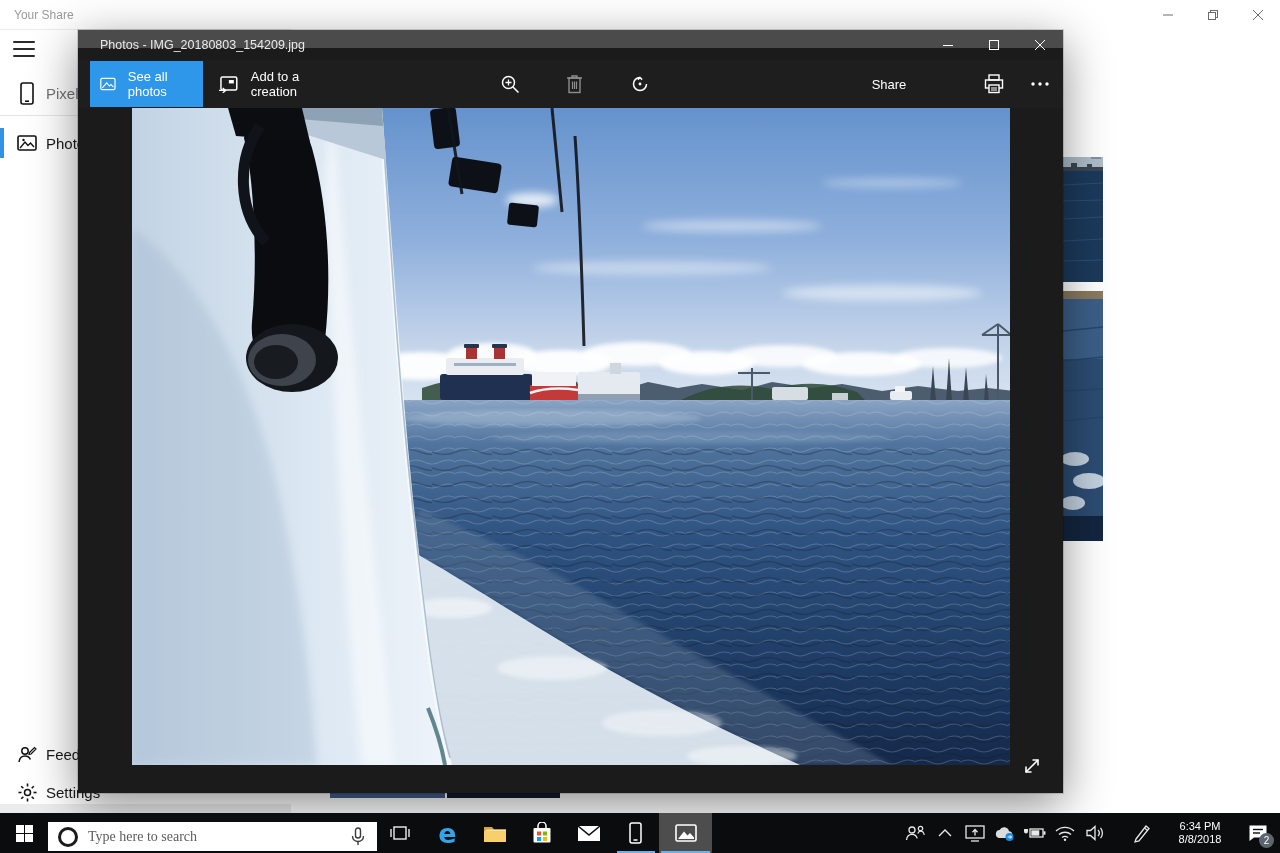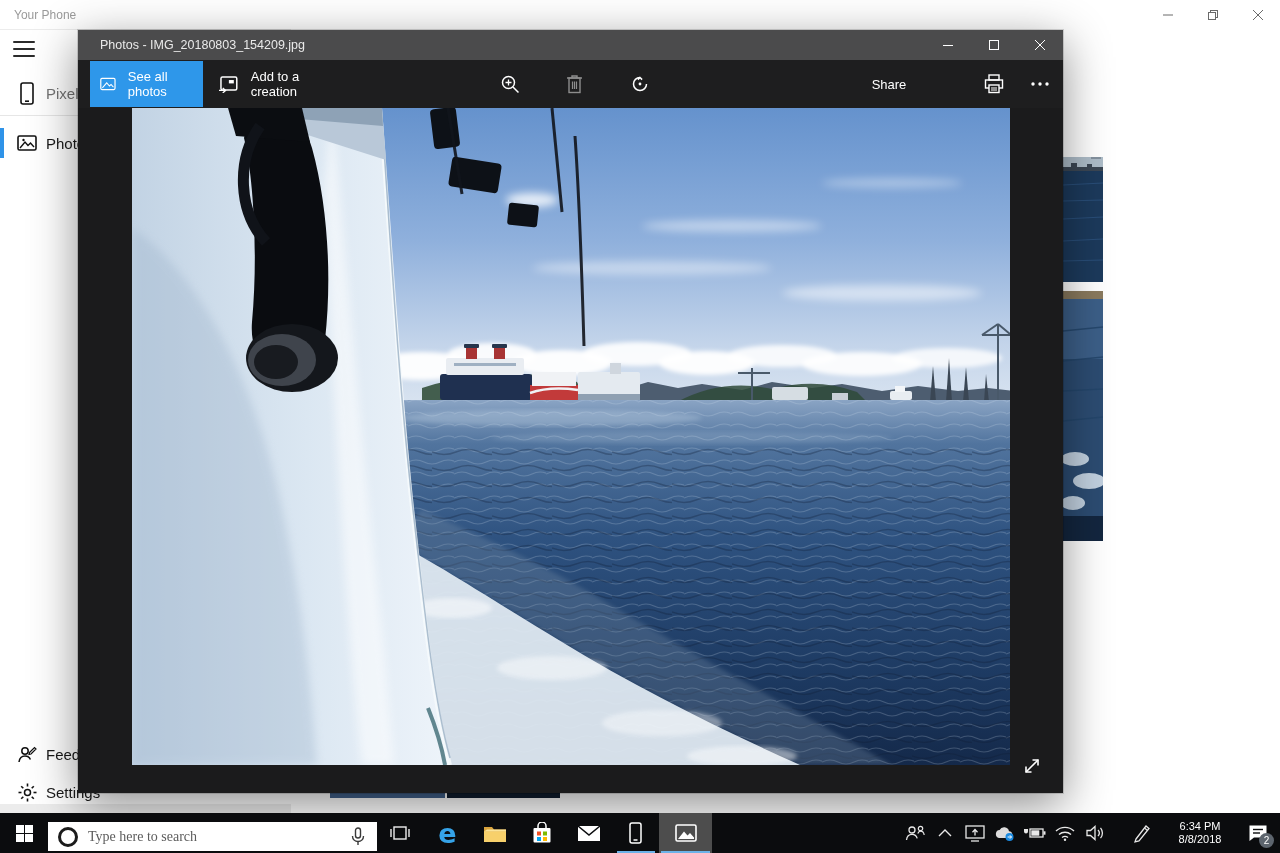--- a/index.html
+++ b/index.html
@@ -22,21 +22,21 @@
   .yp-row .lbl{margin-left:6px;font-size:15px;color:#191919;white-space:nowrap}
   #yp-pixel .lbl{color:#737373}
   #yp-divider{left:0;top:115px;width:291px;height:1px;background:#e6e6e6}
   #yp-photos-accent{left:0;top:128px;width:4px;height:30px;background:#2f93e8}
   #yp-bottom-strip{left:0;top:804px;width:291px;height:9px;background:#ececec}
   .thumb{background:#23405e;overflow:hidden}
 
   
   #pw{left:78px;top:30px;width:985px;height:763px;background:#1b1b1c;
       box-shadow:0 12px 44px rgba(0,0,0,.45),0 0 0 1px rgba(0,0,0,.15)}
-  #pw-titlebar{left:0;top:0;width:985px;height:30px;background:#4b4b4c}
+  #pw-titlebar{left:0;top:0;width:985px;height:18px;background:#4b4b4c}
   #pw-title{position:absolute;left:22px;top:8px;font-size:12.5px;color:#eaeaea;white-space:nowrap}
   #pw-controls{right:0;top:0;height:30px;display:flex}
   .pw-ctl{width:46px;height:30px}
   #pw-toolbar{left:0;top:30px;width:985px;height:48px;background:#1e1e1f}
   .tb-btn{position:absolute;top:1px;height:46px;color:#fff;font-size:13px;gap:12px;padding:0 10px}
   #tb-see-all{left:12px;width:113px;background:#2e97ea}
   #tb-add{left:130px;width:150px}
   #tb-zoom{left:412px;width:40px}
   #tb-del{left:476px;width:40px}
   #tb-rot{left:542px;width:40px}
@@ -76,21 +76,21 @@
   #tr-action{width:44px;height:40px;position:relative}
   #ac-badge{position:absolute;right:6px;top:20px;min-width:15px;height:15px;border-radius:8px;background:#5d656e;
      color:#fff;font-size:10px;line-height:15px;text-align:center;padding:0 2px}
 </style>
 </head>
 <body>
 
 <div id="desktop">
 
   <div class="abs" id="yp-titlebar">
-    <span id="yp-title">Your Phone</span>
+    <span id="yp-title">Your Share</span>
     <div class="abs" id="yp-controls">
       <div class="btn yp-ctl">
         <svg width="12" height="12">
             <line x1="1" y1="6" x2="11" y2="6" stroke="#6a6a6a" stroke-width="1"></line>
           </svg>
       </div>
       <div class="btn yp-ctl">
         <svg width="12" height="12">
             <rect x="3.5" y="1.5" width="7" height="7" fill="#fff" stroke="#6a6a6a"></rect>
             <rect x="1.5" y="3.5" width="7" height="7" fill="#fff" stroke="#6a6a6a"></rect>

